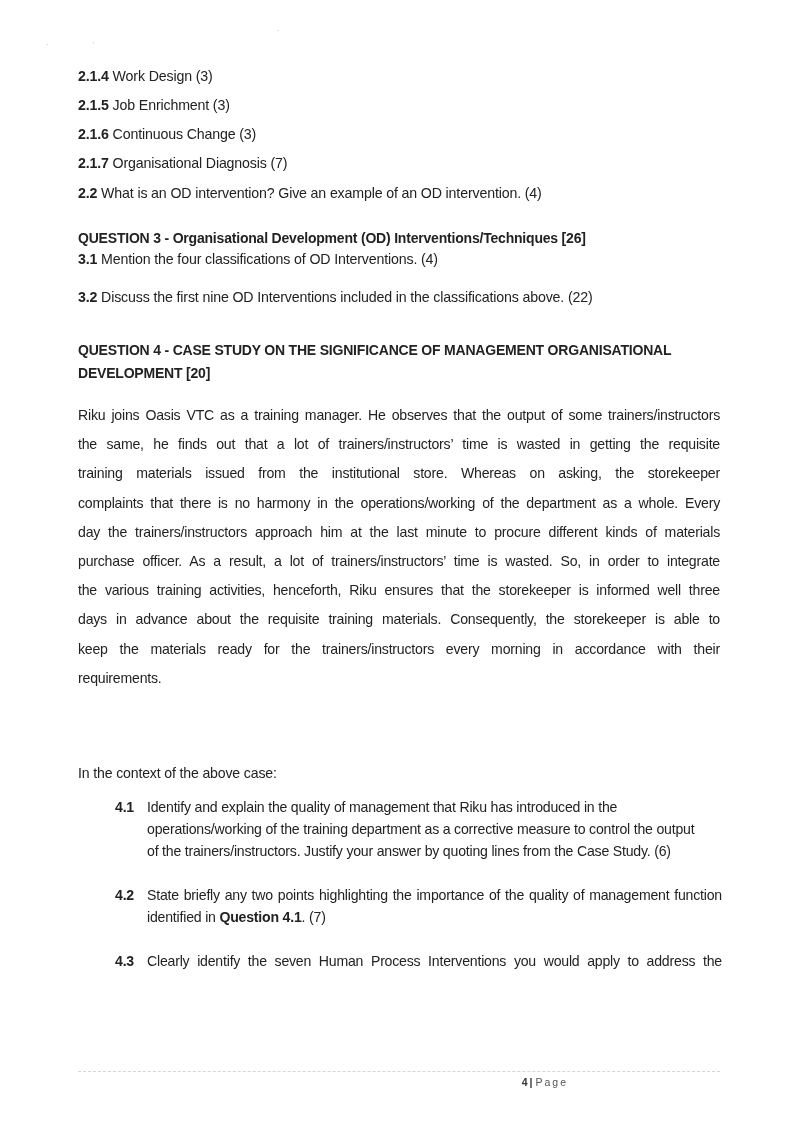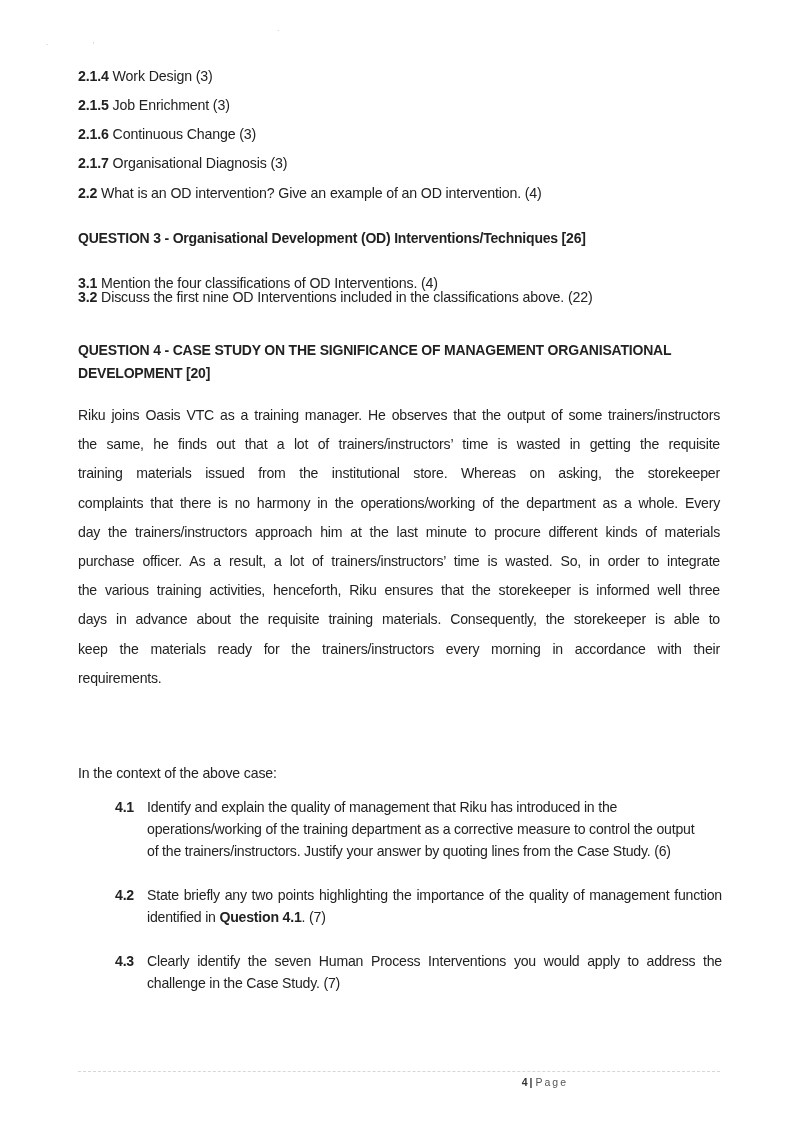--- a/index.html
+++ b/index.html
@@ -54,29 +54,29 @@
   <div class="line" style="top:96px;">
     <b>2.1.5</b>
     <span>Job Enrichment (3)</span>
   </div>
   <div class="line" style="top:125px;">
     <b>2.1.6</b>
     <span>Continuous Change (3)</span>
   </div>
   <div class="line" style="top:154px;">
     <b>2.1.7</b>
-    <span>Organisational Diagnosis (3)</span>
+    <span>Organisational Diagnosis (7)</span>
   </div>
   <div class="line" style="top:184px;">
     <b>2.2</b>
     <span>What is an OD intervention? Give an example of an OD intervention. (4)</span>
   </div>
 
   <div class="line heading" style="top:229px;">QUESTION 3 - Organisational Development (OD) Interventions/Techniques [26]</div>
-  <div class="line" style="top:274px;">
+  <div class="line" style="top:250px;">
     <b>3.1</b>
     <span>Mention the four classifications of OD Interventions. (4)</span>
   </div>
   <div class="line" style="top:288px;">
     <b>3.2</b>
     <span>Discuss the first nine OD Interventions included in the classifications above. (22)</span>
   </div>
 
   <div class="line heading" style="top:341px;">QUESTION 4 - CASE STUDY ON THE SIGNIFICANCE OF MANAGEMENT ORGANISATIONAL</div>
   <div class="line heading" style="top:364px;">DEVELOPMENT [20]</div>
@@ -110,21 +110,20 @@
     <span class="txt">
       <span class="l j">State briefly any two points highlighting the importance of the quality of management function</span>
       <span class="l"><span>identified in </span><b>Question 4.1</b><span>. (7)</span></span>
     </span>
   </div>
 
   <div class="sub" style="top:950px;">
     <span class="num">4.3</span>
     <span class="txt">
       <span class="l j">Clearly identify the seven Human Process Interventions you would apply to address the</span>
-      <span class="l">challenge in the Case Study. (7)</span>
     </span>
   </div>
 
   <div class="footer-rule"></div>
   <div class="footer-page">
     <span class="pn">4</span><span class="bar">|</span><span>Page</span>
   </div>
 
 </div>
 

